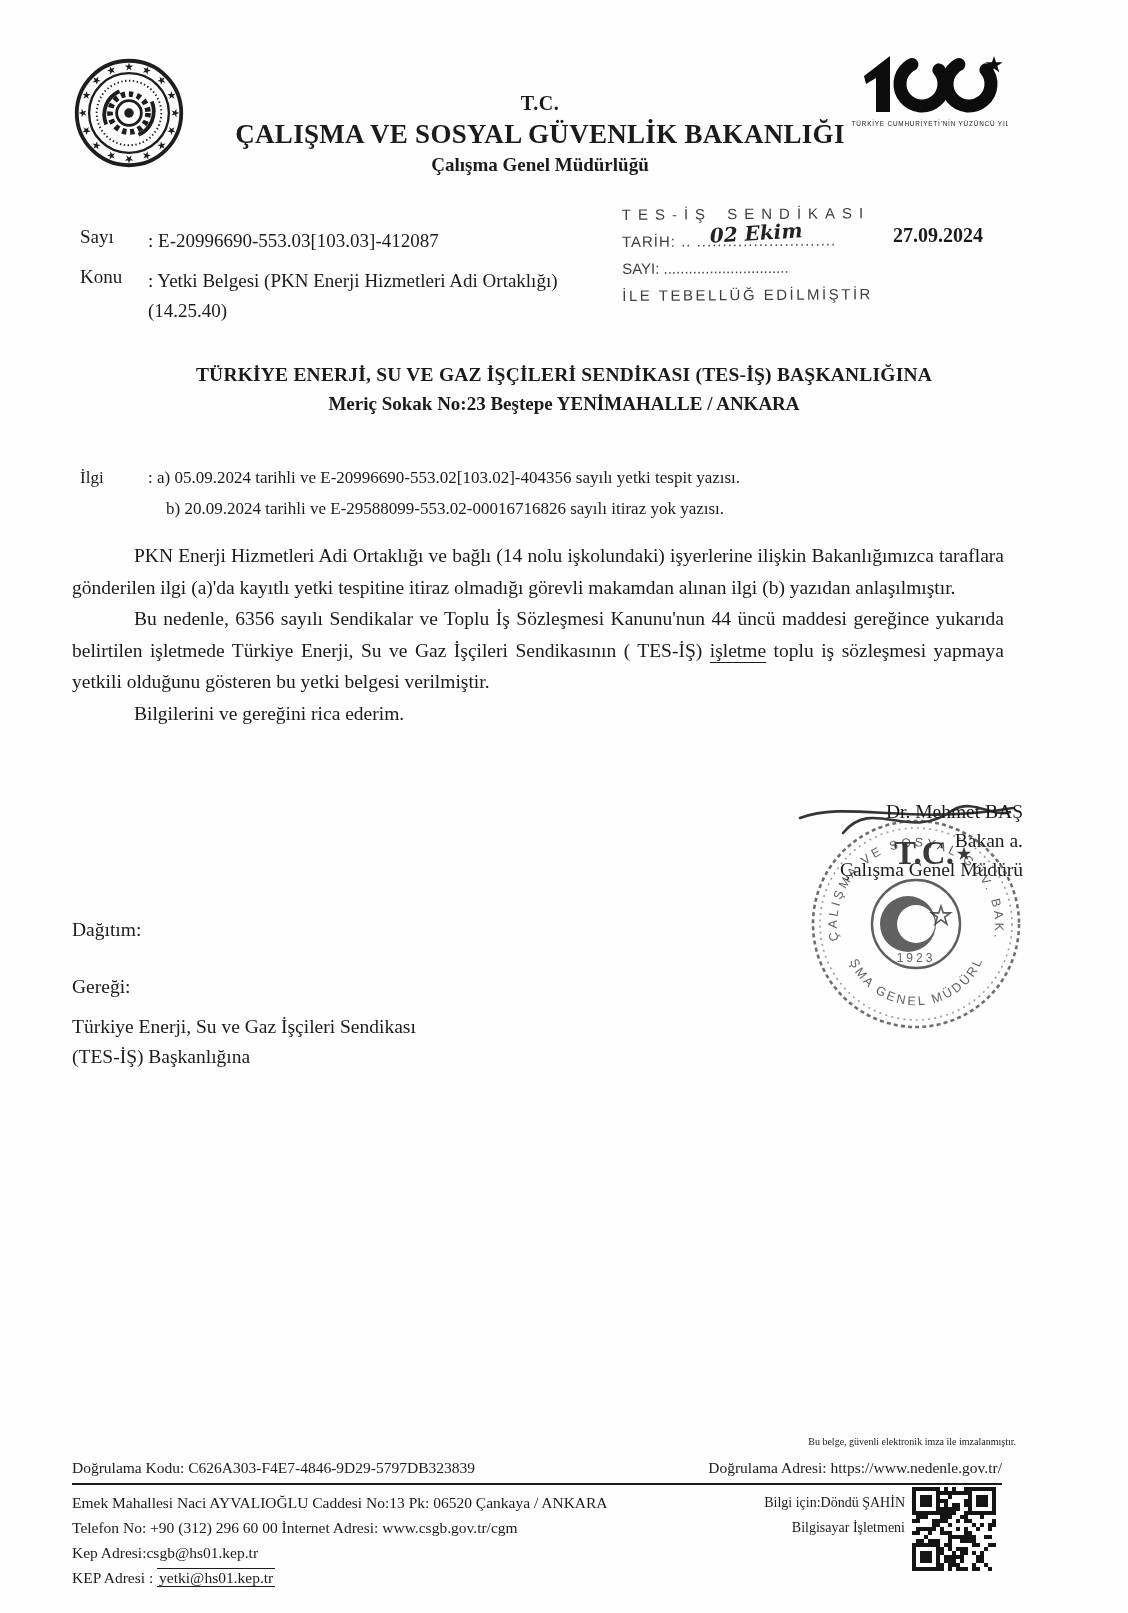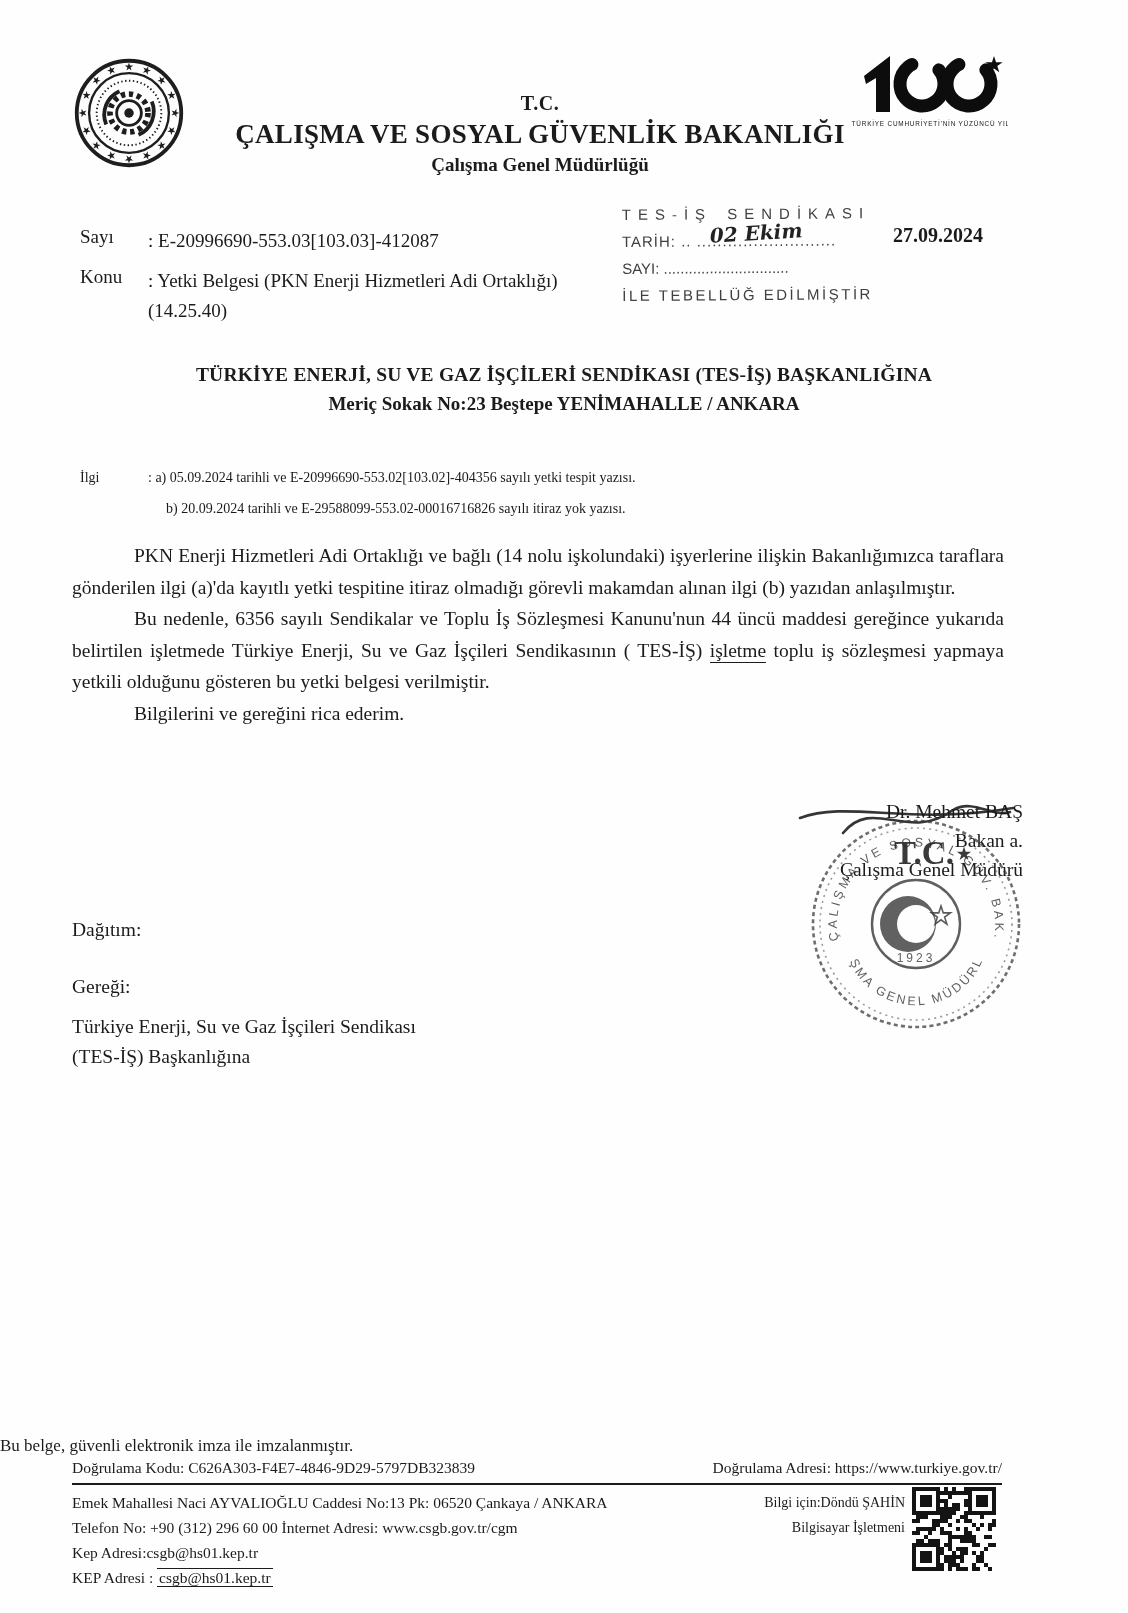--- a/index.html
+++ b/index.html
@@ -24,41 +24,41 @@
   .rstamp .l2{position:relative;letter-spacing:1px;}
   .rstamp .hand{position:absolute;left:88px;top:-7px;font-family:"DejaVu Serif", serif;
                 font-style:italic;font-weight:700;font-size:20px;color:#222;transform:rotate(-3deg);letter-spacing:0;}
   .rstamp .l4{letter-spacing:2.5px;}
   .docdate{position:absolute;left:893px;top:224px;font-size:20px;font-weight:700;}
   
   .addressee{position:absolute;left:64px;top:364px;width:1000px;text-align:center;font-weight:700;}
   .addressee .a1{font-size:19.5px;letter-spacing:.2px;}
   .addressee .a2{font-size:19px;margin-top:7px;}
   
-  .refs{position:absolute;left:80px;top:462px;display:flex;font-size:14px;line-height:31px;}
+  .refs{position:absolute;left:80px;top:462px;display:flex;font-size:17px;line-height:31px;}
   .refs .lbl{width:68px;flex:0 0 68px;}
   .refs .items{width:860px;}
   .refs .items .r2{margin-left:18px;}
   
   .body{position:absolute;left:72px;top:540px;width:932px;font-size:19.5px;line-height:31.5px;text-align:justify;}
   .body p{margin:0 0 0 0;text-indent:62px;}
   .body p.close{margin-top:0;}
   .uline{border-bottom:1.5px solid #1b1b1b;padding-bottom:1px;}
   
   .sig{position:absolute;left:763px;top:797px;width:260px;text-align:right;font-size:19.5px;line-height:29px;}
   .squiggle{position:absolute;left:788px;top:788px;width:235px;height:85px;pointer-events:none;}
   .seal{position:absolute;left:806px;top:812px;width:220px;height:220px;opacity:.92;}
   
   .dist{position:absolute;left:72px;top:915px;font-size:19.5px;line-height:30px;}
   .dist .title{margin-bottom:27px;}
   .dist .sub{margin-bottom:10px;}
   .bilgi{position:absolute;left:538px;top:953px;font-size:19.5px;line-height:30px;}
   .bilgi .sub{margin-bottom:10px;}
   
-  .esign{position:absolute;left:0;top:1436px;width:1016px;text-align:left;font-size:17px;}
+  .esign{position:absolute;left:0;top:1436px;width:1016px;text-align:right;font-size:10px;}
   .verify{position:absolute;left:72px;top:1459px;width:930px;display:flex;justify-content:space-between;
           font-size:15.5px;padding-bottom:6px;border-bottom:2.5px solid #1b1b1b;}
   .faddr{position:absolute;left:72px;top:1490px;width:640px;font-size:15.5px;line-height:25px;}
   .kepbox{border-top:1.2px solid #1b1b1b;border-bottom:1.2px solid #1b1b1b;padding:0 2px;}
   .fcontact{position:absolute;left:690px;top:1490px;width:215px;text-align:right;font-size:14px;line-height:25px;}
   .qr{position:absolute;left:912px;top:1487px;width:84px;height:84px;}
 </style>
 </head>
 <body>
 
@@ -199,27 +199,27 @@
   <div class="dist">
     <div class="title">Dağıtım:</div>
     <div class="sub">Gereği:</div>
     <div>Türkiye Enerji, Su ve Gaz İşçileri Sendikası</div>
     <div>(TES-İŞ) Başkanlığına</div>
   </div>
 
   <div class="esign">Bu belge, güvenli elektronik imza ile imzalanmıştır.</div>
   <div class="verify">
     <span>Doğrulama Kodu: C626A303-F4E7-4846-9D29-5797DB323839</span>
-    <span>Doğrulama Adresi: https://www.turkiye.gov.tr/</span>
+    <span>Doğrulama Adresi: https://www.nedenle.gov.tr/</span>
   </div>
   <div class="faddr">
     <div>Emek Mahallesi Naci AYVALIOĞLU Caddesi No:13 Pk: 06520 Çankaya / ANKARA</div>
     <div>Telefon No: +90 (312) 296 60 00  İnternet Adresi: www.csgb.gov.tr/cgm</div>
     <div>Kep Adresi:csgb@hs01.kep.tr</div>
-    <div><span>KEP Adresi : </span><span class="kepbox">csgb@hs01.kep.tr</span></div>
+    <div><span>KEP Adresi : </span><span class="kepbox">yetki@hs01.kep.tr</span></div>
   </div>
   <div class="fcontact">
     <div>Bilgi için:Döndü ŞAHİN</div>
     <div>Bilgisayar İşletmeni</div>
   </div>
   <div class="qr">
     <svg viewBox="0 0 84 84" width="84" height="84">
         <g id="qr-cells" fill="#141414">
           <rect x="0" y="0" width="4" height="4"></rect>
           <rect x="4" y="0" width="4" height="4"></rect>

